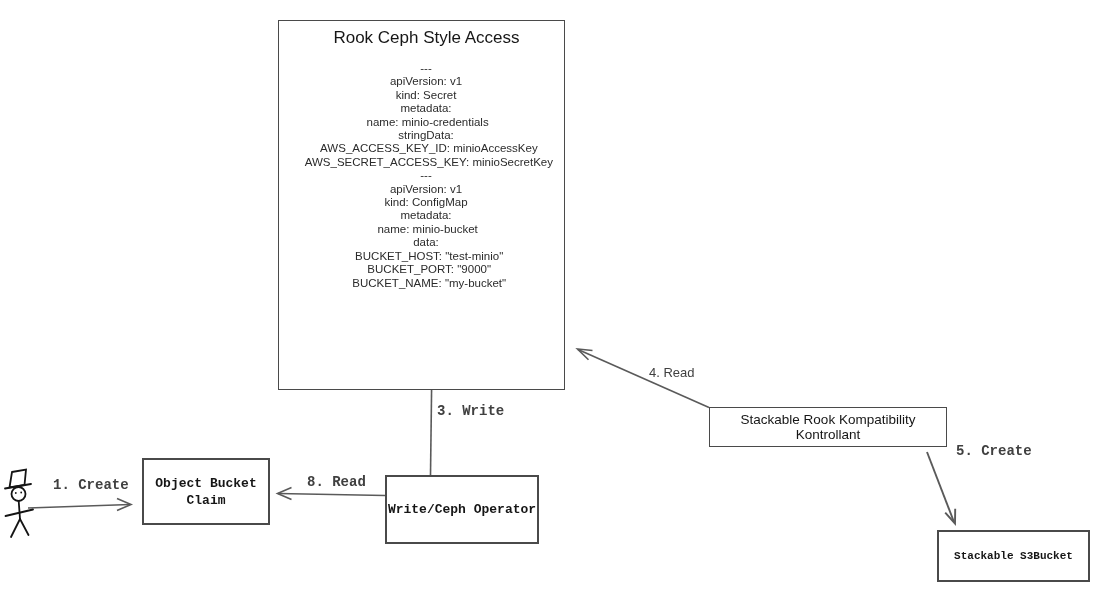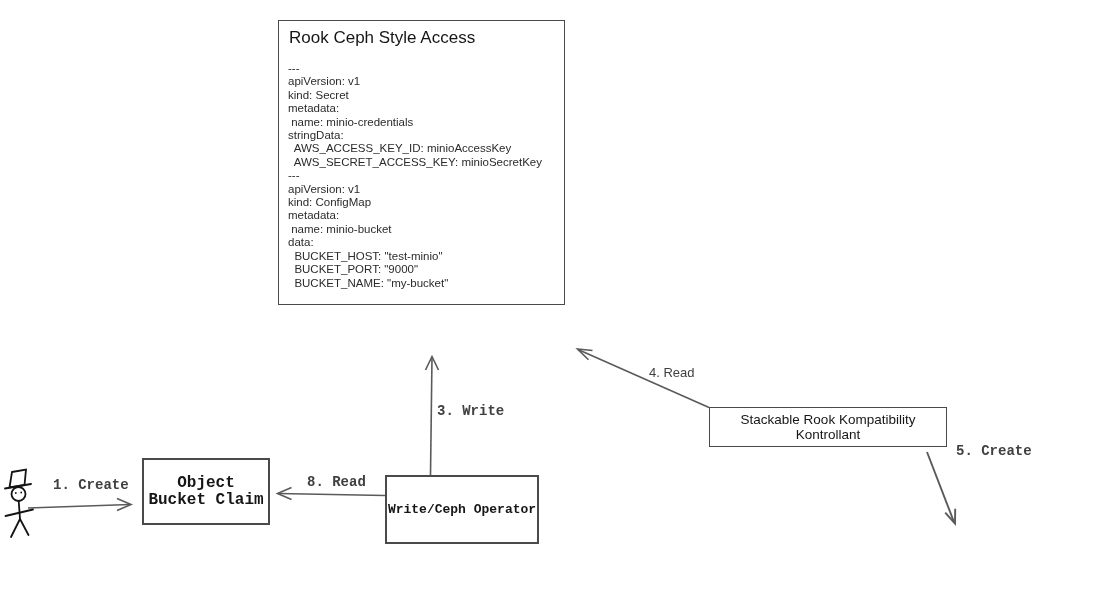--- a/index.html
+++ b/index.html
@@ -22,40 +22,40 @@
     border: 2px solid #4a4a4a;
     background: #ffffff;
     color: #161616;
     display: flex;
     align-items: center;
     justify-content: center;
     text-align: center;
   }
   .mono { font-family: "Liberation Mono", monospace; font-weight: bold; }
   .main-box {
-    left: 278px; top: 20px; width: 287px; height: 285px;
+    left: 278px; top: 20px; width: 287px; height: 370px;
     border-width: 1.5px;
     display: block;
-    text-align: left;
+    text-align: center;
   }
   .main-title {
     font-size: 17px;
     color: #161616;
     padding: 7px 0 0 10px;
   }
   .yaml {
     margin: 14px 0 0 0;
     padding: 0 0 0 9px;
     font-family: "Liberation Sans", sans-serif;
     font-size: 11.5px;
     line-height: 13.4px;
     color: #2b2b2b;
     white-space: pre;
   }
-  .obc  { left: 142px; top: 458px; width: 128px; height: 67px; font-size: 16px; line-height: 17px; }
+  .obc  { left: 142px; top: 458px; width: 128px; height: 67px; font-size: 13px; line-height: 17px; }
   .op   { left: 385px; top: 475px; width: 154px; height: 69px; font-size: 13px; }
   .kon  { left: 709px; top: 407px; width: 238px; height: 40px; font-size: 13.5px; border-width: 1.5px; }
   .s3   { left: 937px; top: 530px; width: 153px; height: 52px; font-size: 11px; }
   .edge-label {
     position: absolute;
     color: #404040;
     white-space: nowrap;
   }
   .lbl-mono { font-family: "Liberation Mono", monospace; font-weight: bold; font-size: 14px; }
   #lbl1 { left: 53px;  top: 477px; }
@@ -135,20 +135,23 @@
   </div>
 
   <div class="node mono op">
     <span>Write/Ceph Operator</span>
   </div>
 
   <div class="node kon">
     <span>Stackable Rook Kompatibility Kontrollant</span>
   </div>
 
+  <div class="node mono s3">
+    <span>Stackable S3Bucket</span>
+  </div>
 
   <div id="lbl1" class="edge-label lbl-mono">1. Create</div>
   <div id="lbl2" class="edge-label lbl-mono">8. Read</div>
   <div id="lbl3" class="edge-label lbl-mono">3. Write</div>
   <div id="lbl4" class="edge-label">4. Read</div>
   <div id="lbl5" class="edge-label lbl-mono">5. Create</div>
 
 </div>
 
 </body></html>

